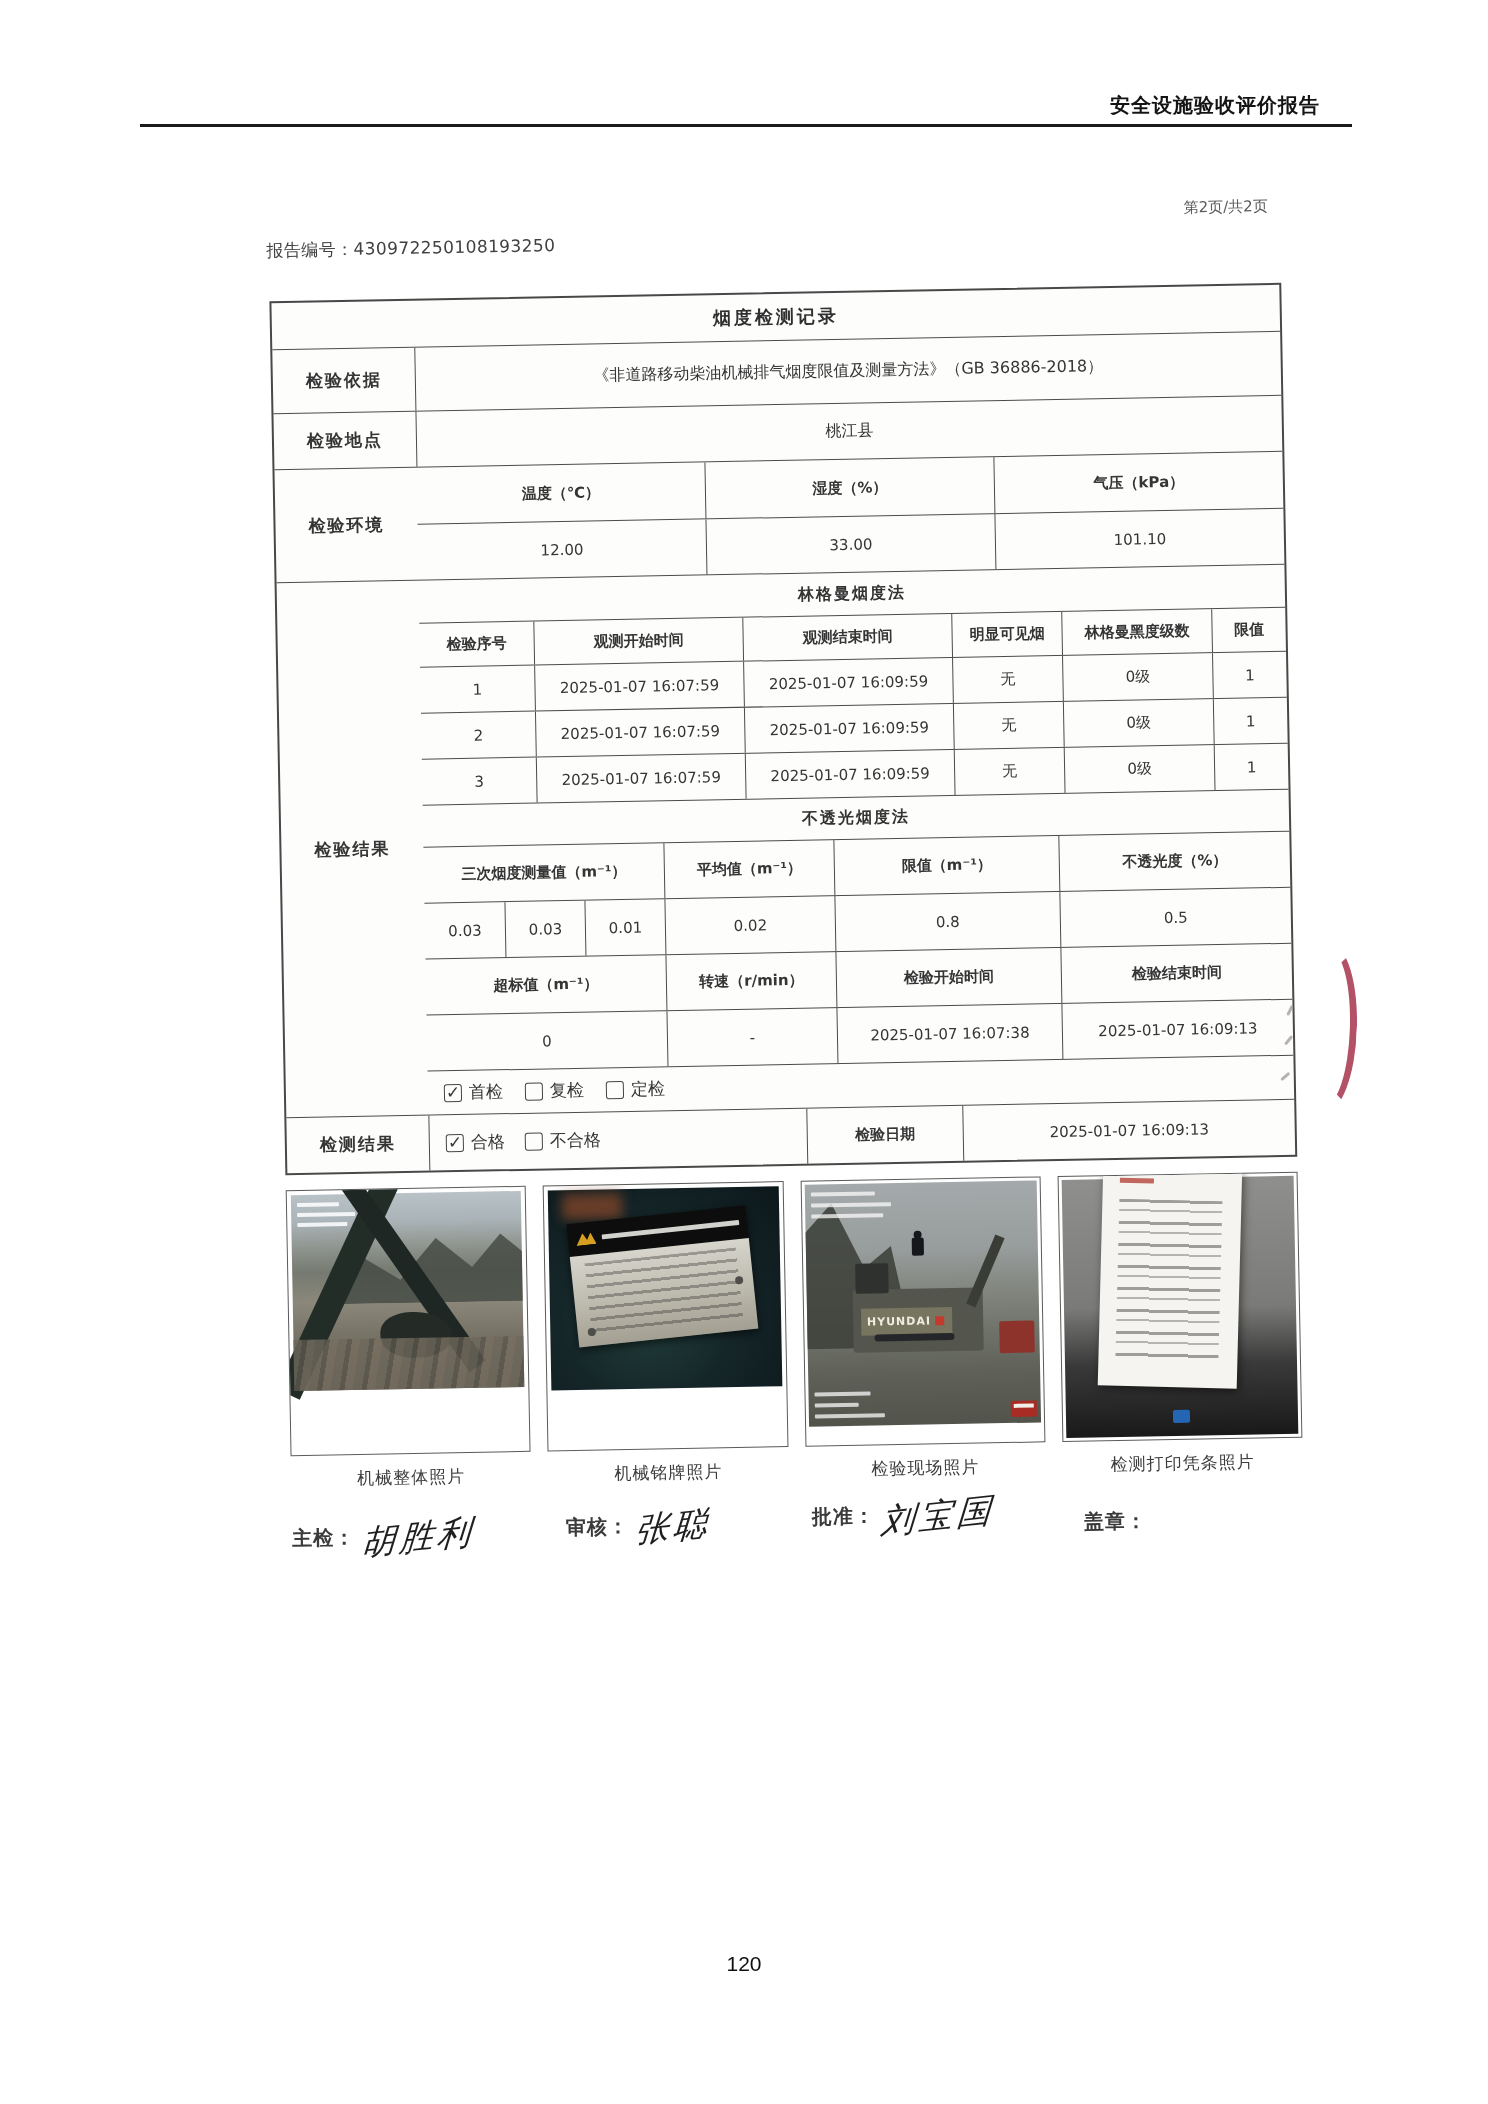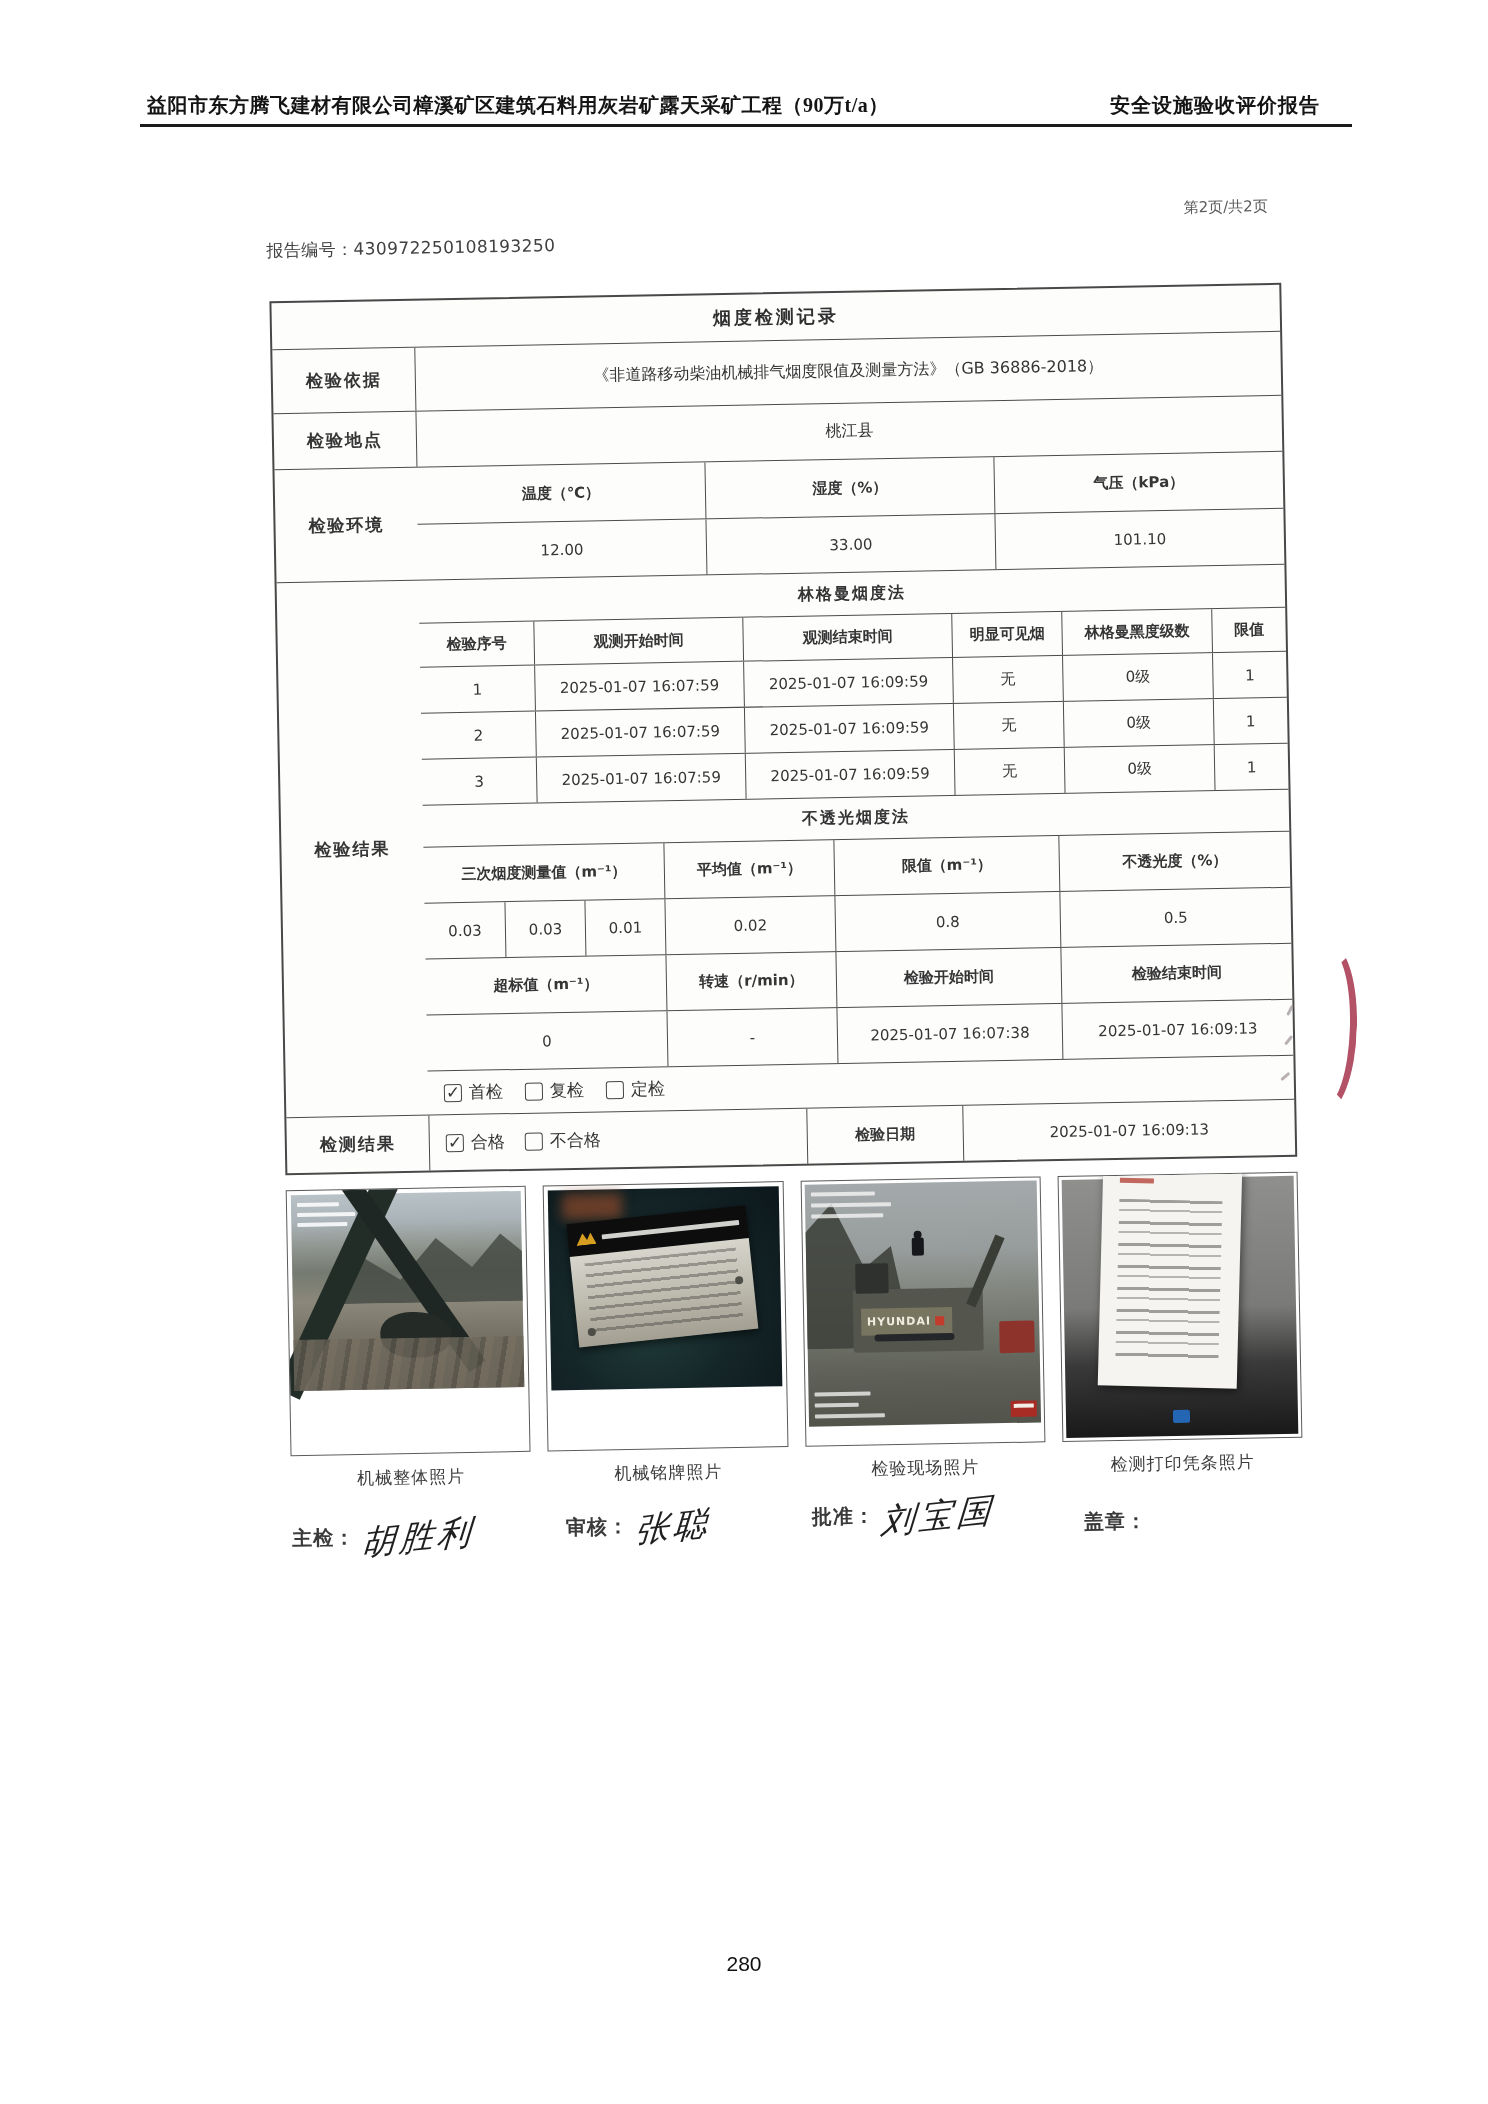--- a/index.html
+++ b/index.html
@@ -137,21 +137,20 @@
   .sig-label { font-size:20px; font-weight:700; color:#3a3a3a; letter-spacing:1px; padding-top:8px; }
   .sig-name { font:400 34px "DejaVu Serif",serif; font-style:italic; color:#1f1f1f;
               transform:rotate(-5deg) skewX(-10deg); letter-spacing:4px; }
   .sg1 { left:0; top:6px; } .sg2 { left:274px; top:0; } .sg3 { left:520px; top:-6px; } .sg4 { left:792px; top:4px; }
 </style>
 </head>
 <body>
 
 <div class="page">
 
-  <div class="hdr-left">益阳市东方腾飞建材有限公司樟溪矿区建筑石料用灰岩矿露天采矿工程（90万t/a）</div>
   <div class="hdr-right">安全设施验收评价报告</div>
   <div class="hdr-rule"></div>
 
   <div class="scan">
 
     <div class="report-no">
       <span>报告编号：</span><span>430972250108193250</span>
     </div>
     <div class="page-marker">第2页/共2页</div>
 
@@ -392,15 +391,15 @@
         <span class="sig-label">批准：</span>
         <span class="sig-name">刘宝国</span>
       </div>
       <div class="sig sg4">
         <span class="sig-label">盖章：</span>
       </div>
     </div>
 
   </div>
 
-  <div class="footer-pageno">280</div>
+  <div class="footer-pageno">120</div>
 
 </div>
 
 </body></html>

